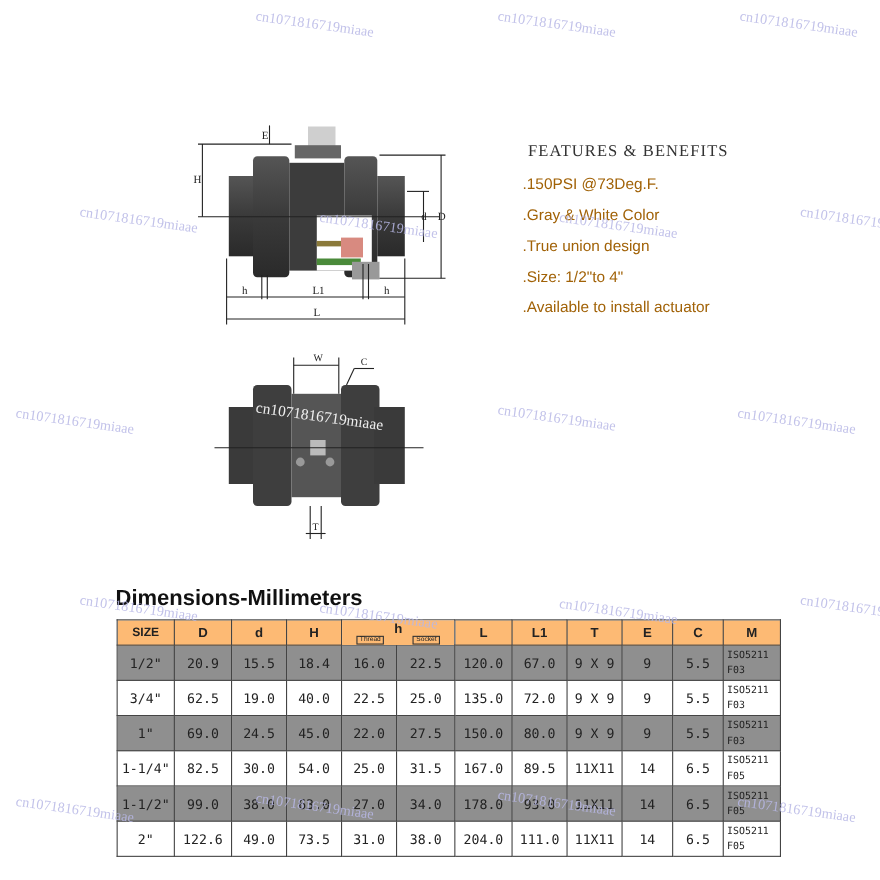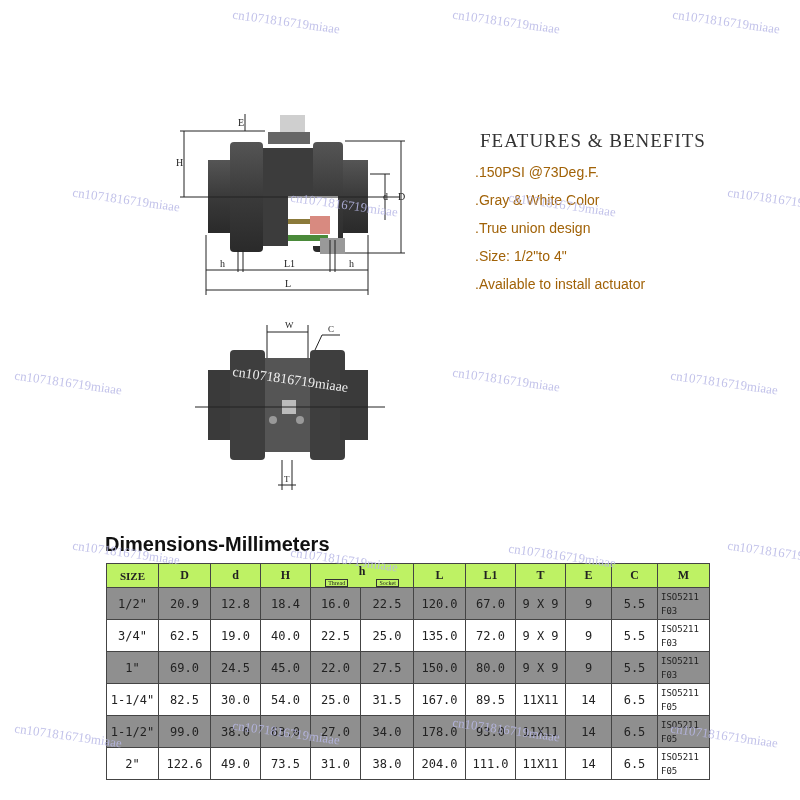--- a/index.html
+++ b/index.html
@@ -11,38 +11,38 @@
     .wm {
       position:absolute; color:#b8b8e6; font-family:"Liberation Serif", serif;
       font-size:13px; transform:rotate(8deg); white-space:nowrap; opacity:0.85;
       z-index:5; pointer-events:none;
     }
     .wm.dark { color:#ffffff; opacity:0.9; }
     
     .features { position:absolute; left:475px; top:130px; color:#333; }
     .features h2 {
       margin:0 0 6px 5px; font-family:"Liberation Serif", serif; font-weight:normal;
-      font-size:19px; letter-spacing:1px; color:#333;
+      font-size:15px; letter-spacing:1px; color:#333;
     }
     .features ul { list-style:none; margin:0; padding:0; }
     .features li { font-size:14px; height:28px; line-height:28px; color:#a16207; }
     
     .diagram { position:absolute; }
     
     .table-title {
       position:absolute; left:105px; top:533px; font-size:20px; font-weight:bold; color:#111;
     }
     table.dims {
       position:absolute; left:106px; top:563px; border-collapse:collapse;
       font-family:"DejaVu Sans Mono", monospace; font-size:12px; color:#222;
     }
     table.dims td, table.dims th {
       border:1.5px solid #444; text-align:center; padding:0; height:31px;
     }
-    table.dims th { font-family:Liberation Serif, serif; font-size:12px; height:22px; background:#bef264; }
+    table.dims th { font-family:Liberation Sans, sans-serif; font-size:12px; height:22px; background:#fdba74; }
     table.dims tr.shade td { background:#8f8f8f; }
     table.dims tr.light td { background:#ffffff; }
     .sub { font-size:6px; border:1px solid #333; padding:0 2px; font-weight:normal; }
     .mcell { font-size:9px; text-align:left !important; padding-left:3px !important; line-height:14px;margin-top:36px; }
   </style>
 </head>
 <body>
 
 <div class="wm" style="left:232px;top:14px;">cn1071816719miaae</div>
 <div class="wm" style="left:452px;top:14px;">cn1071816719miaae</div>
@@ -185,21 +185,21 @@
     <th>L</th>
     <th>L1</th>
     <th>T</th>
     <th>E</th>
     <th>C</th>
     <th>M</th>
   </tr>
   <tr class="shade">
     <td>1/2"</td>
     <td>20.9</td>
-    <td>12.8</td>
+    <td>15.5</td>
     <td>18.4</td>
     <td>16.0</td>
     <td>22.5</td>
     <td>120.0</td>
     <td>67.0</td>
     <td>9 X 9</td>
     <td>9</td>
     <td>5.5</td>
     <td class="mcell">
           <div>ISO5211</div>

